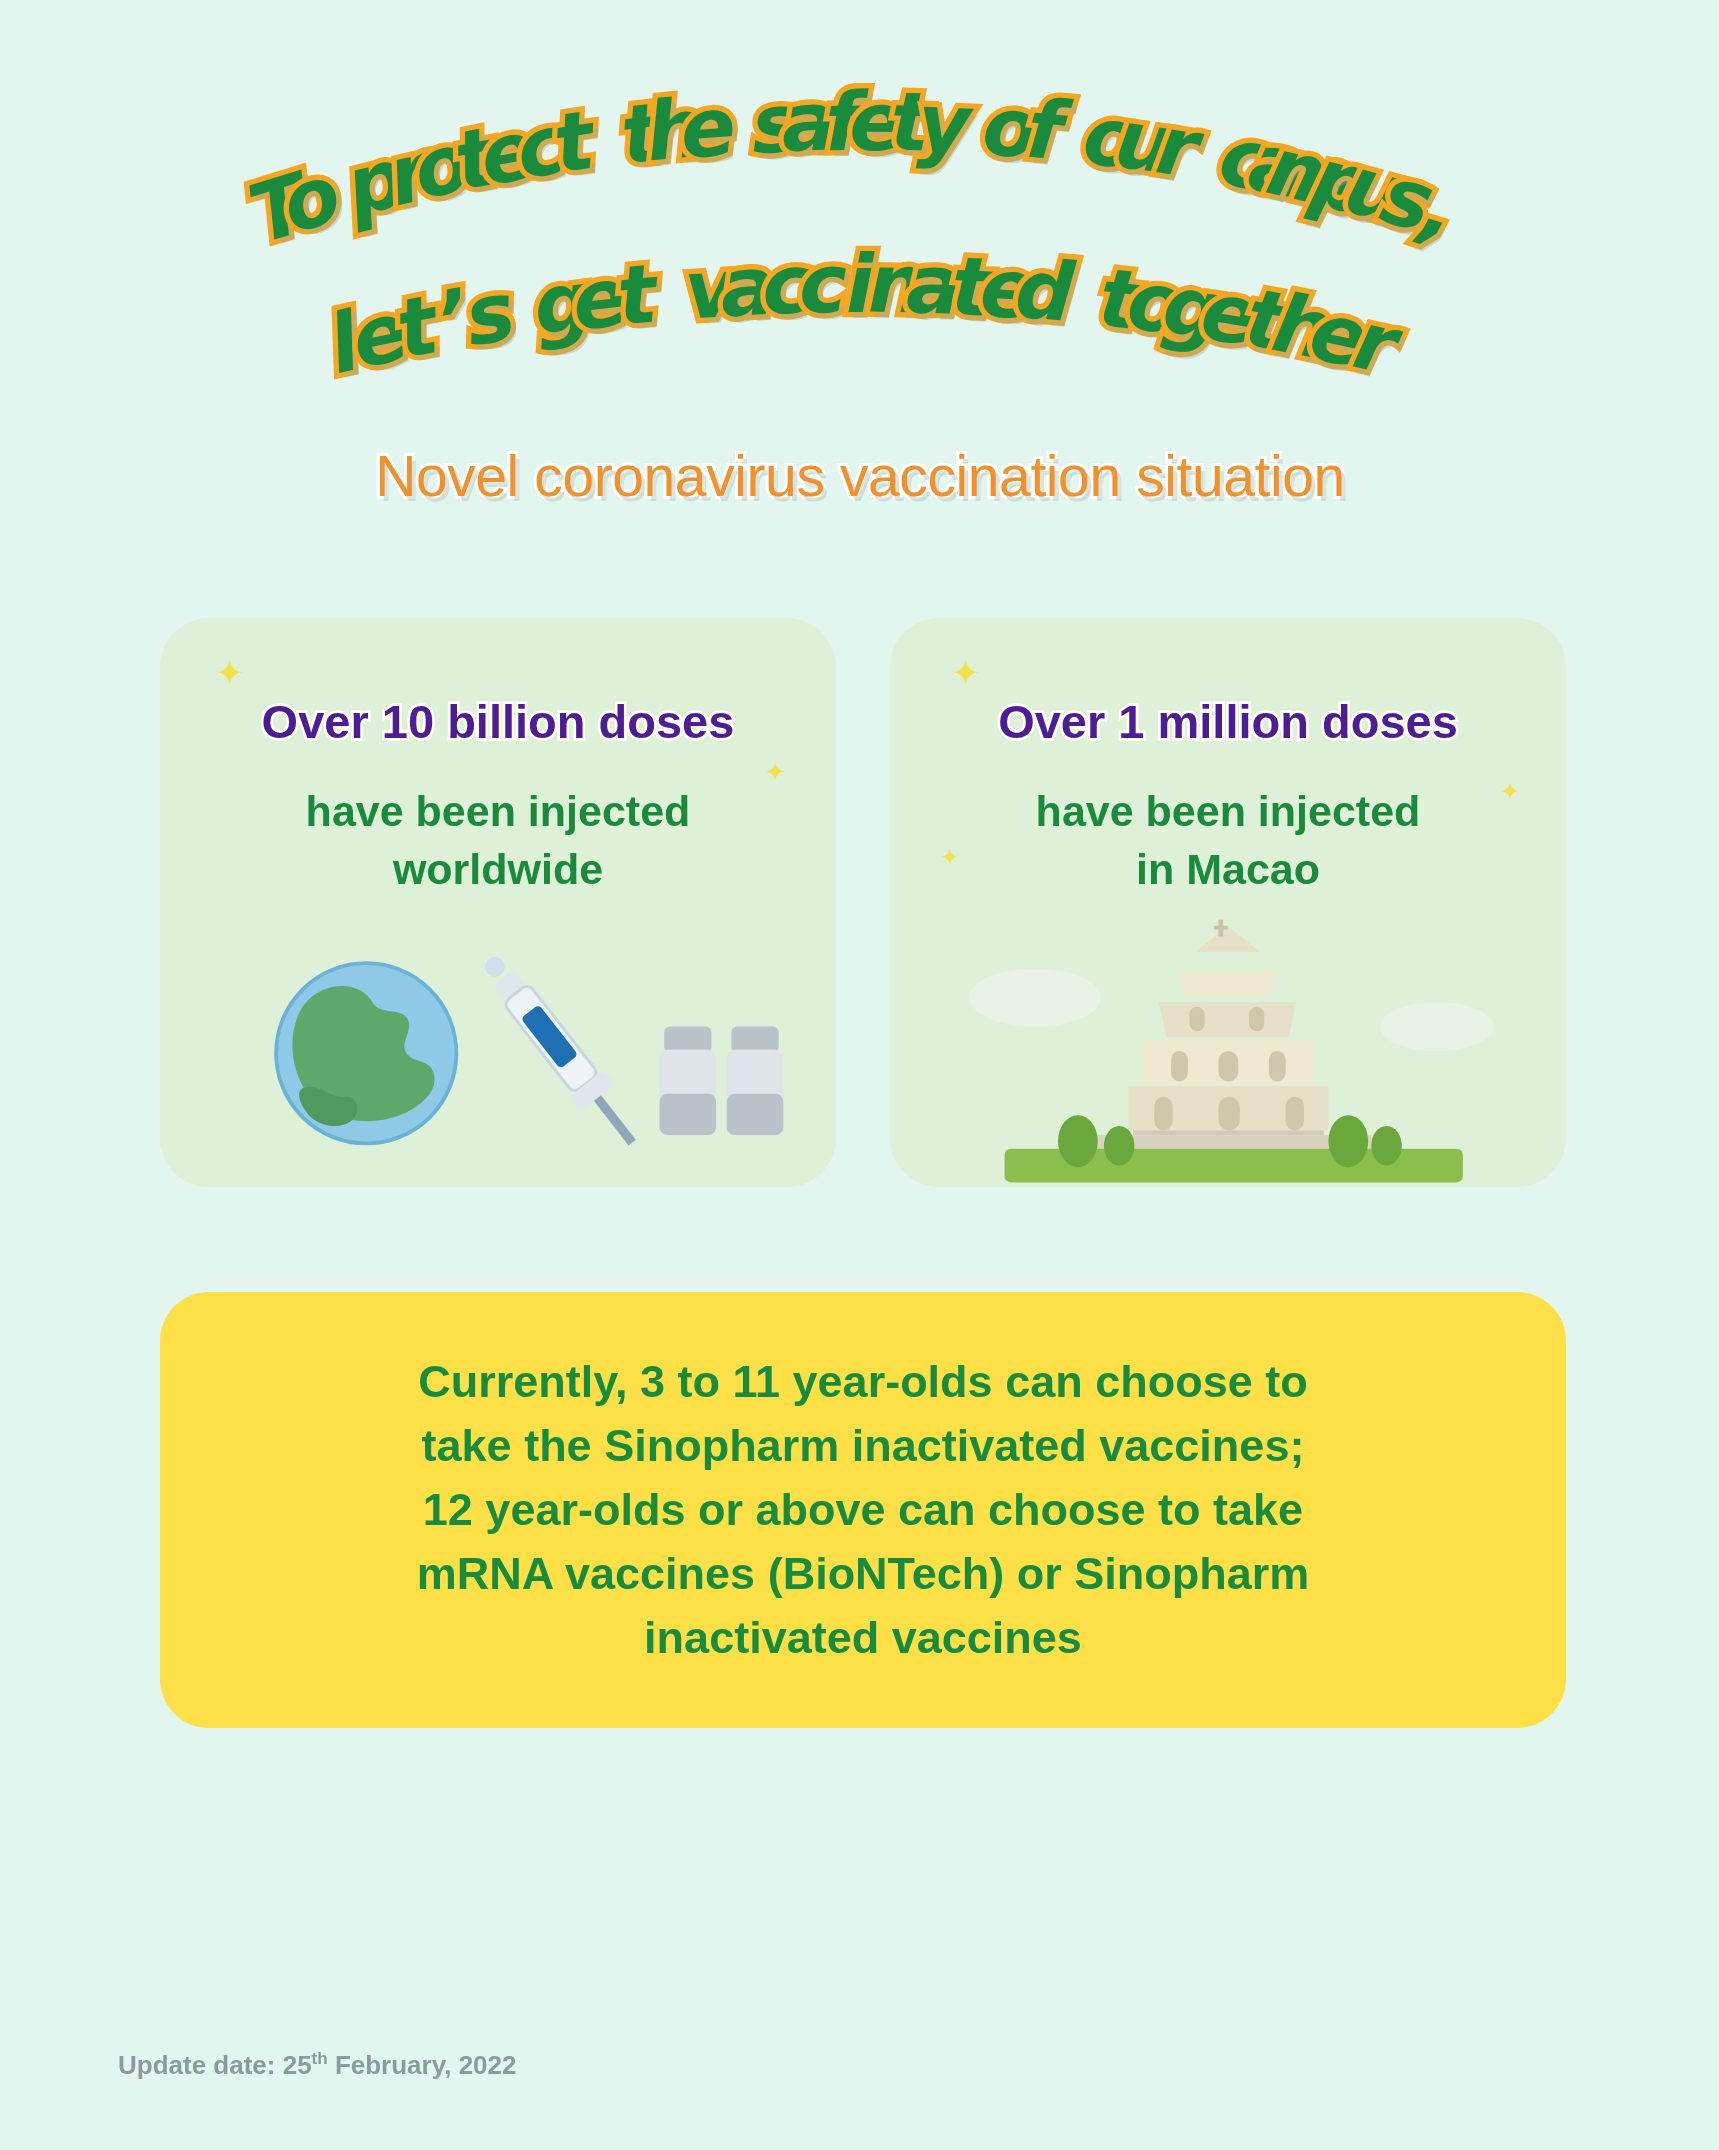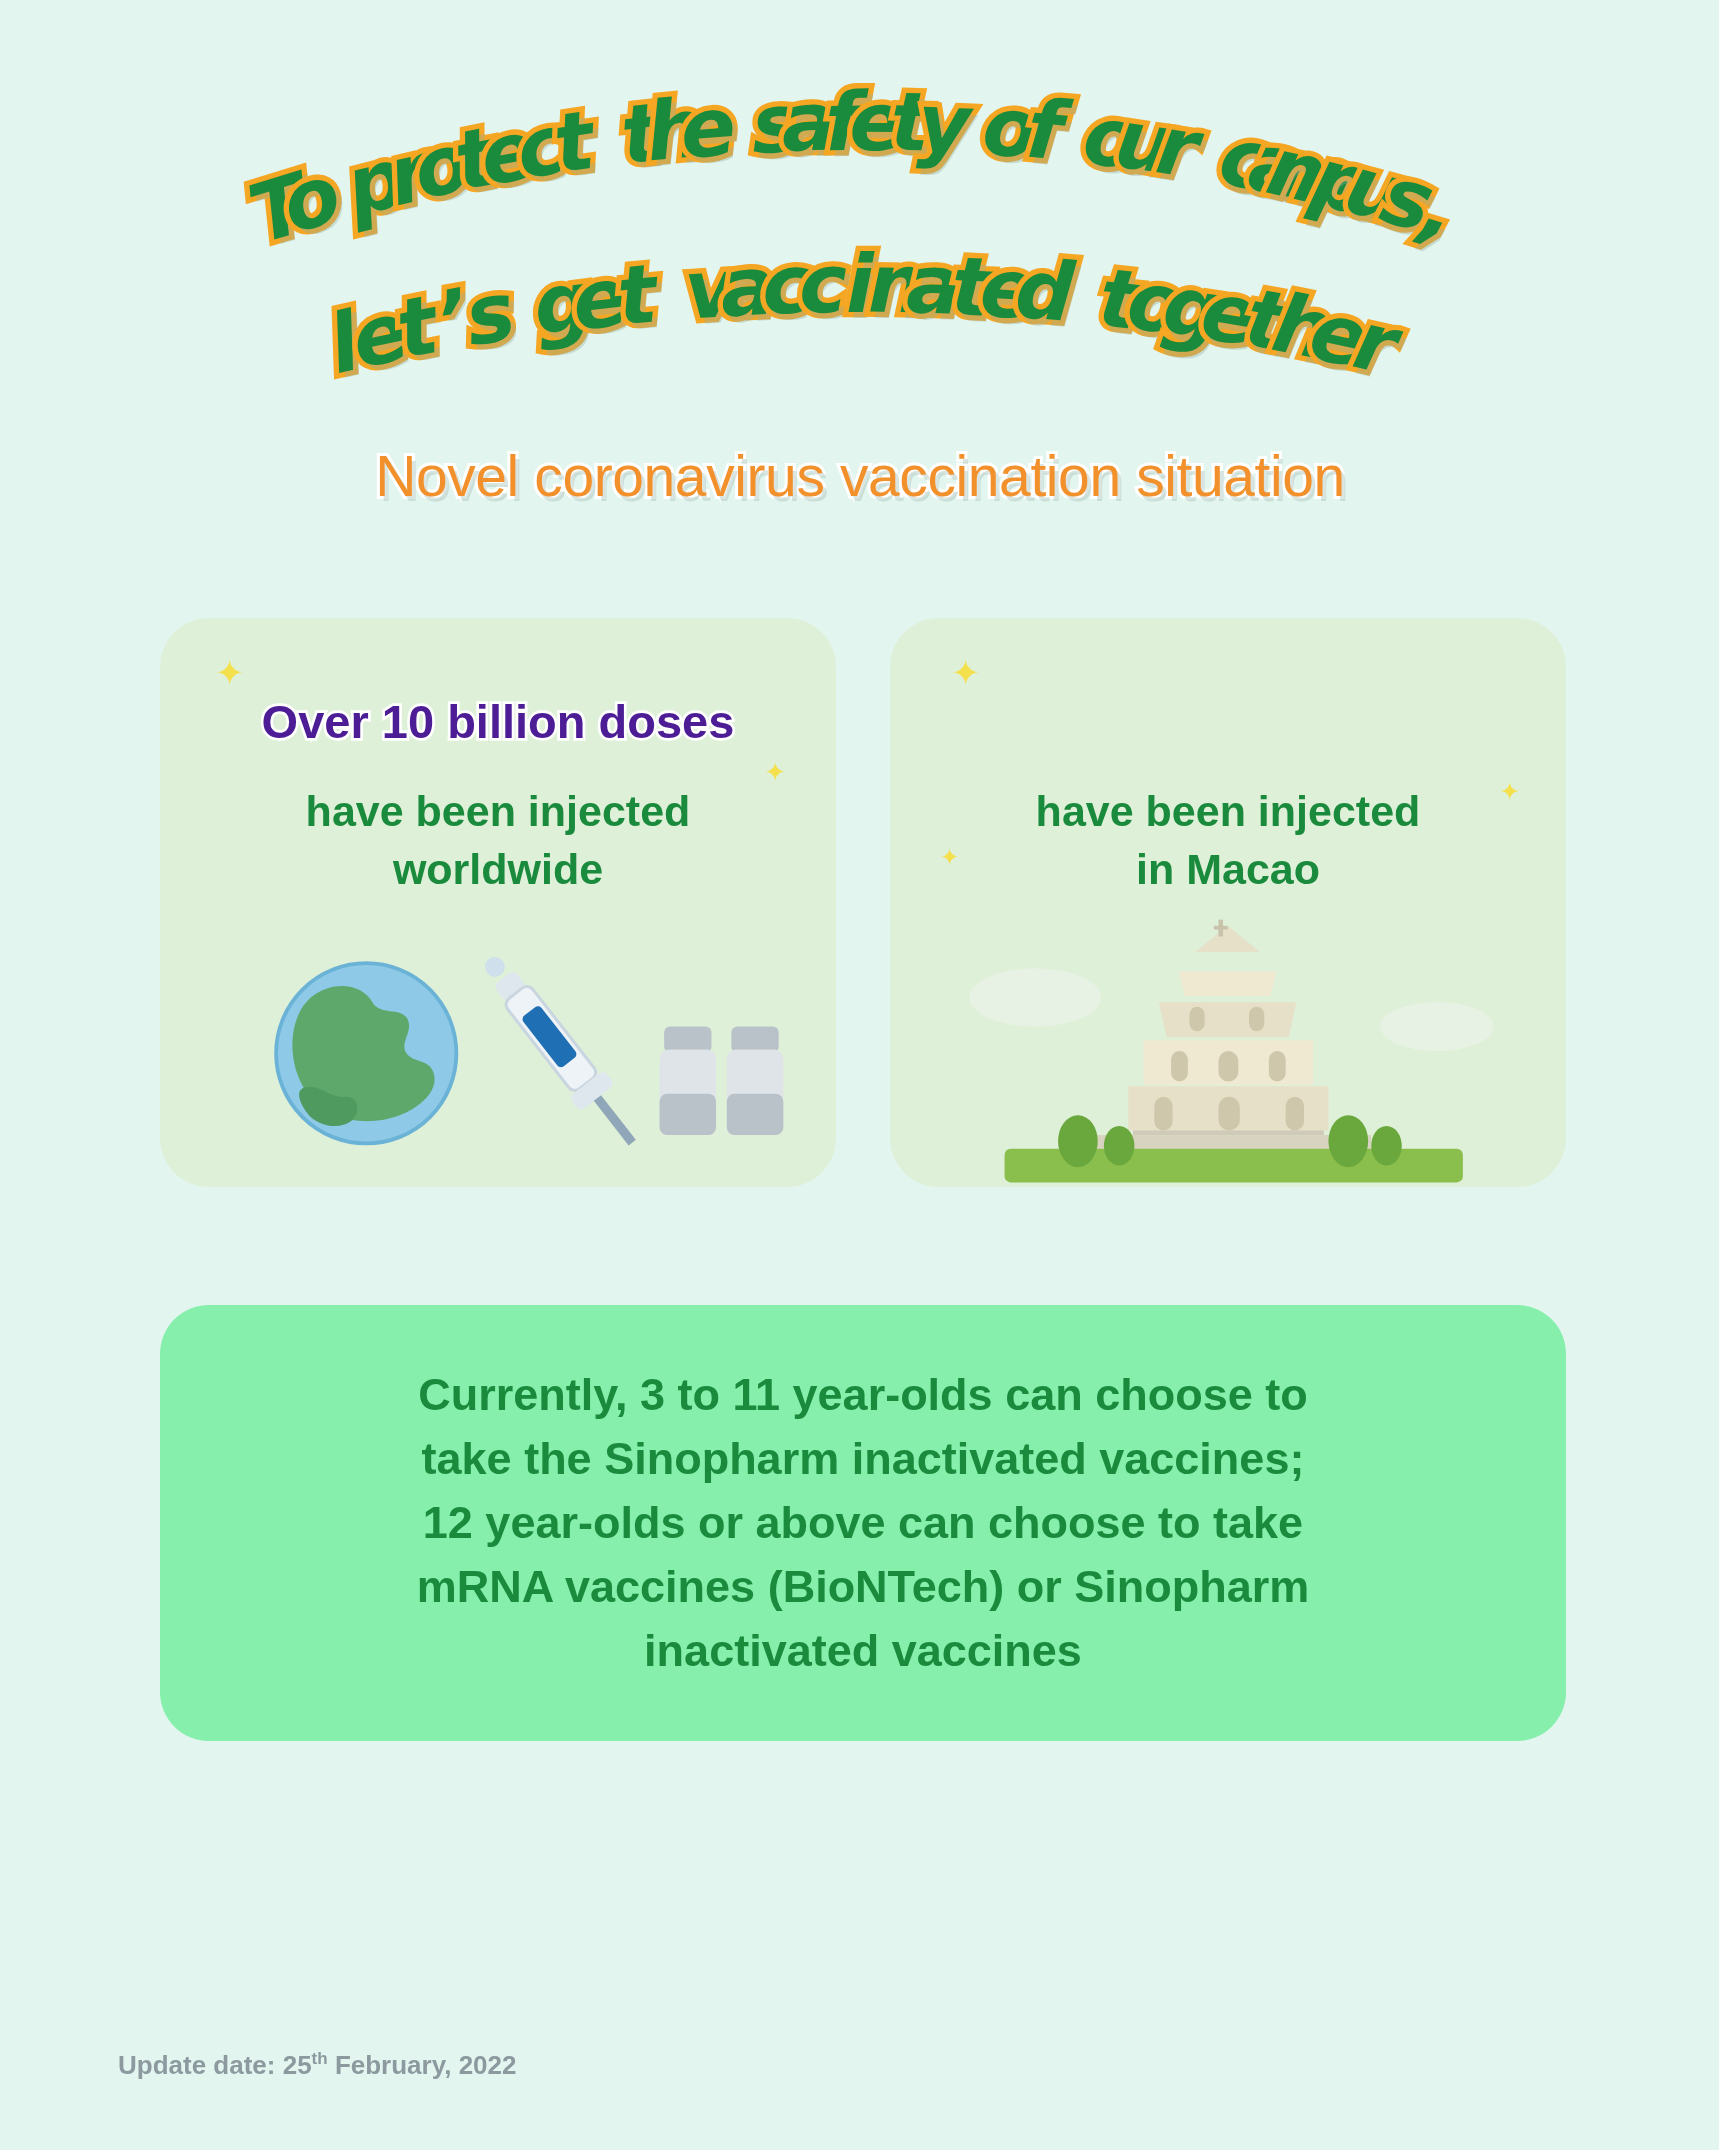--- a/index.html
+++ b/index.html
@@ -111,26 +111,25 @@
   }
   .art { position: absolute; bottom: 0; left: 0; width: 100%; height: 275px; }
 
   
   .panel {
     position: absolute;
     top: 1292px;
     left: 160px;
     width: 1406px;
     height: 436px;
-    background: #86efac;
+    background: #fde047;
     border-radius: 49px;
     display: flex;
     align-items: center;
     justify-content: center;
-    margin-top: 13px;
   }
   .panel p {
     text-align: center;
     font-size: 45px;
     line-height: 1.42;
     font-weight: bold;
     color: #1a8a3c;
     white-space: pre-line;
   }
 
@@ -276,20 +275,21 @@
           <rect x="742" y="180" width="74" height="112" rx="12" fill="#dfe4e8"></rect>
           <rect x="742" y="238" width="74" height="54" rx="10" fill="#b9c2c9"></rect>
         </g>
       </svg>
     </div>
 
     <div class="card">
       <span class="sparkle" style="top:37px; left:61px;">✦</span>
       <span class="sparkle" style="top:162px; right:46px; font-size:24.5px;">✦</span>
       <span class="sparkle" style="top:228px; left:50px; font-size:23px;">✦</span>
+      <div class="card-big">Over 1 million doses</div>
       <div class="card-sub" style="white-space:pre-line;">have been injected
 in Macao</div>
       <svg class="art" viewBox="0 0 885 360">
         <ellipse cx="190" cy="112" rx="86" ry="38" fill="#e8f2e4"></ellipse>
         <ellipse cx="716" cy="150" rx="74" ry="32" fill="#e8f2e4"></ellipse>
 
         <g>
           <rect x="318" y="278" width="250" height="14" fill="#cfcbb8"></rect>
           <path d="M400 52l42-34 42 34z" fill="#e6e0c8"></path>
           <rect x="430" y="10" width="6" height="22" fill="#c9c3ab"></rect>

